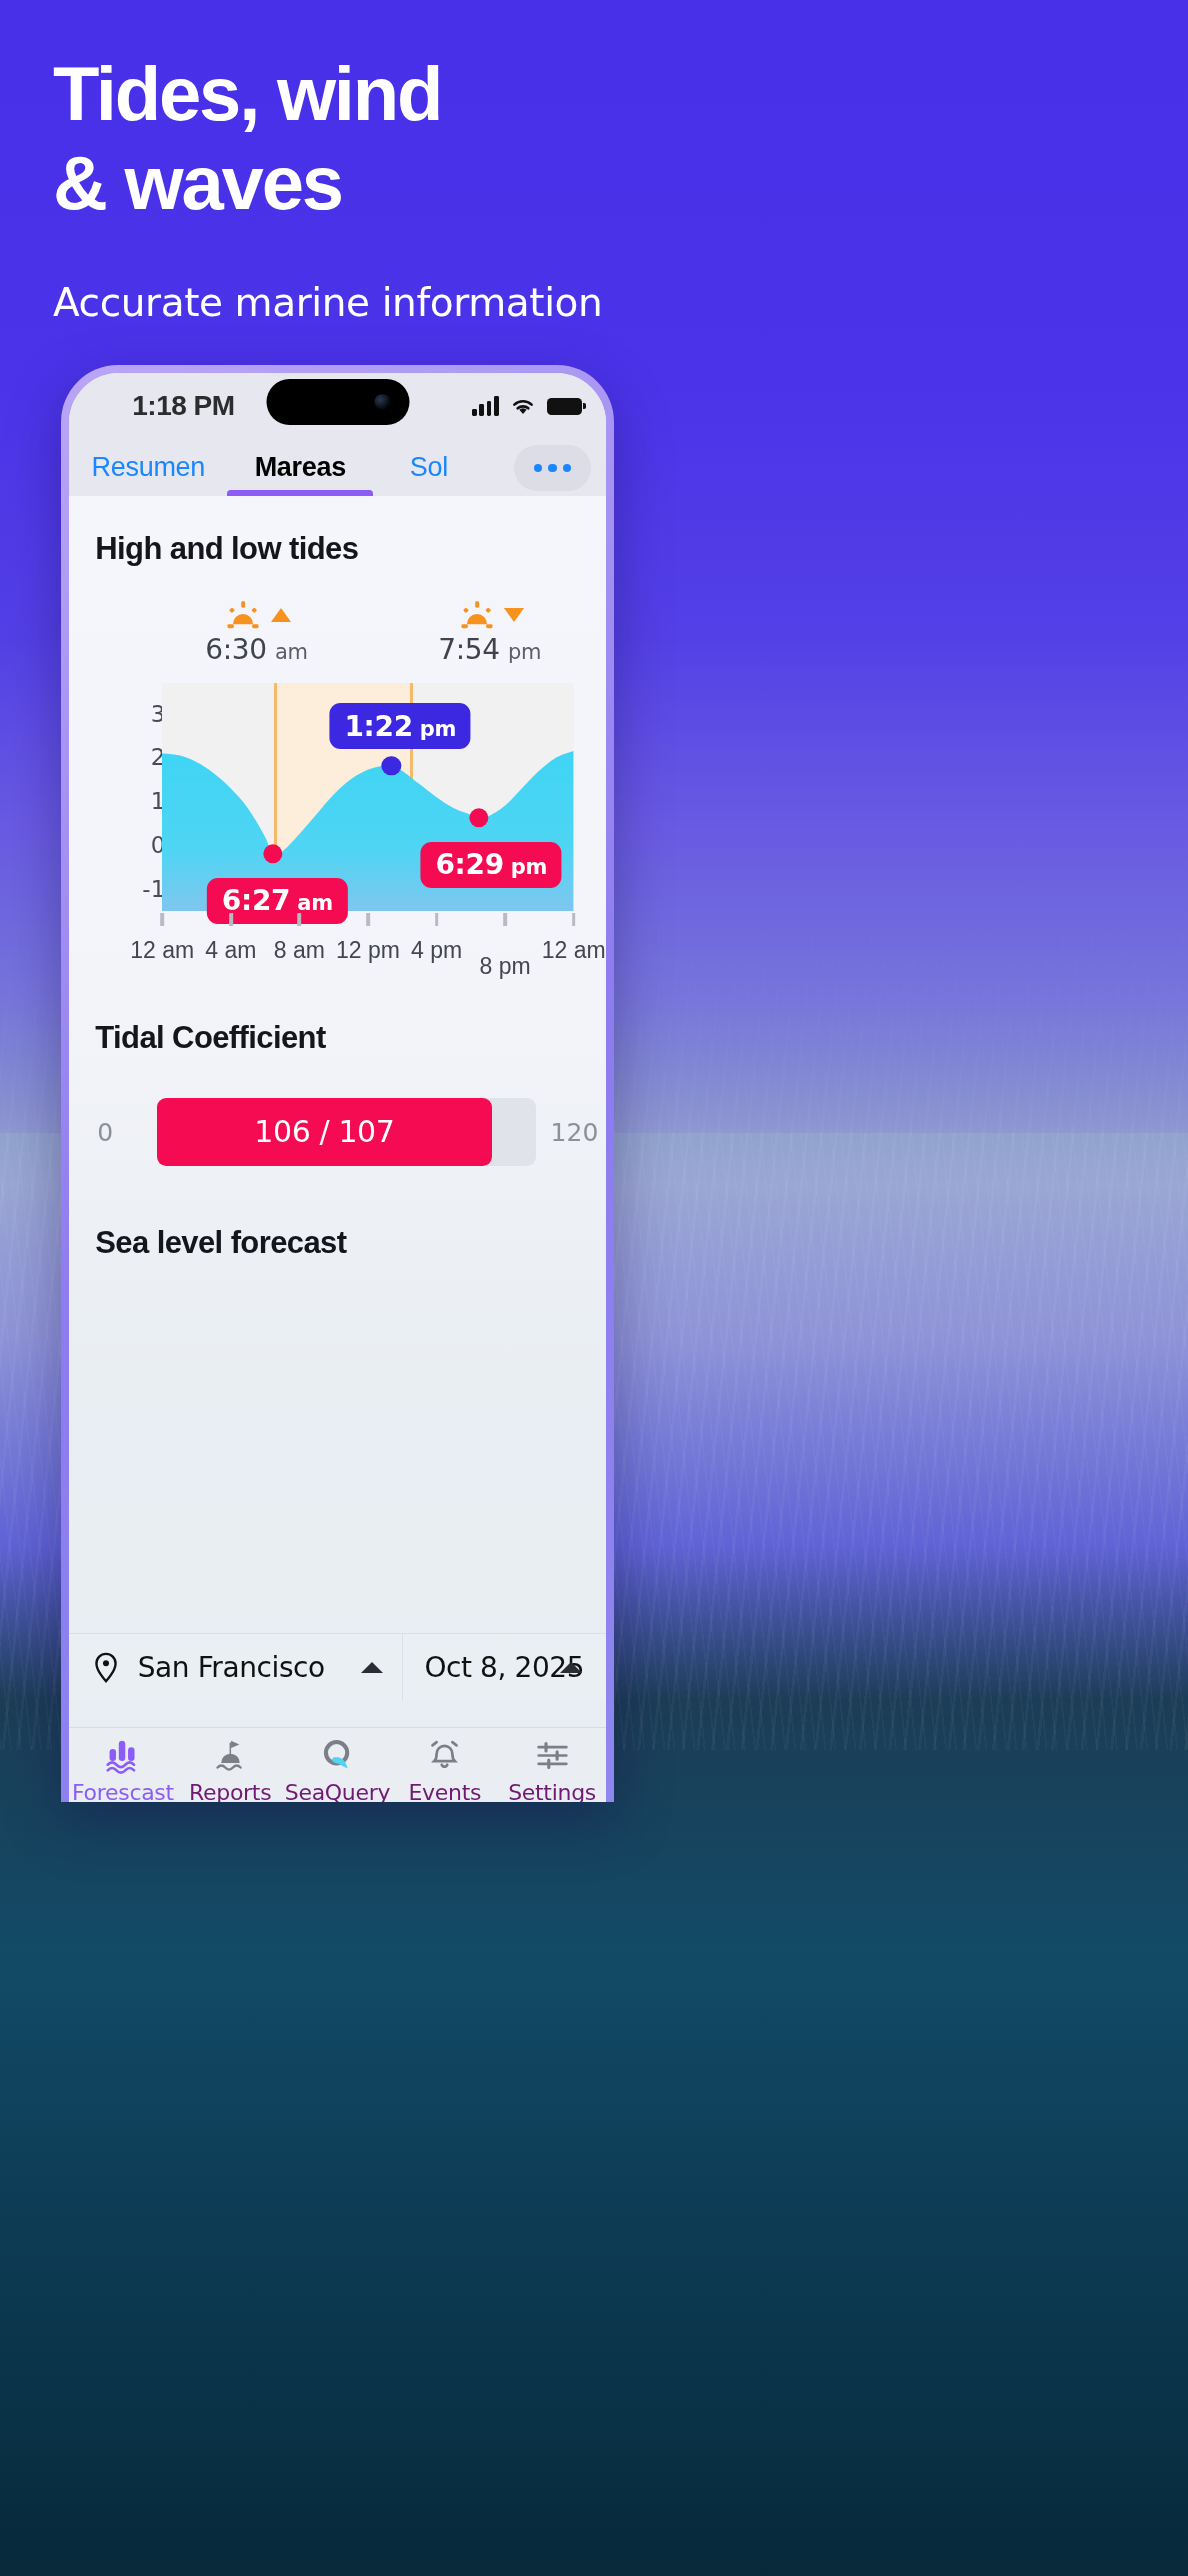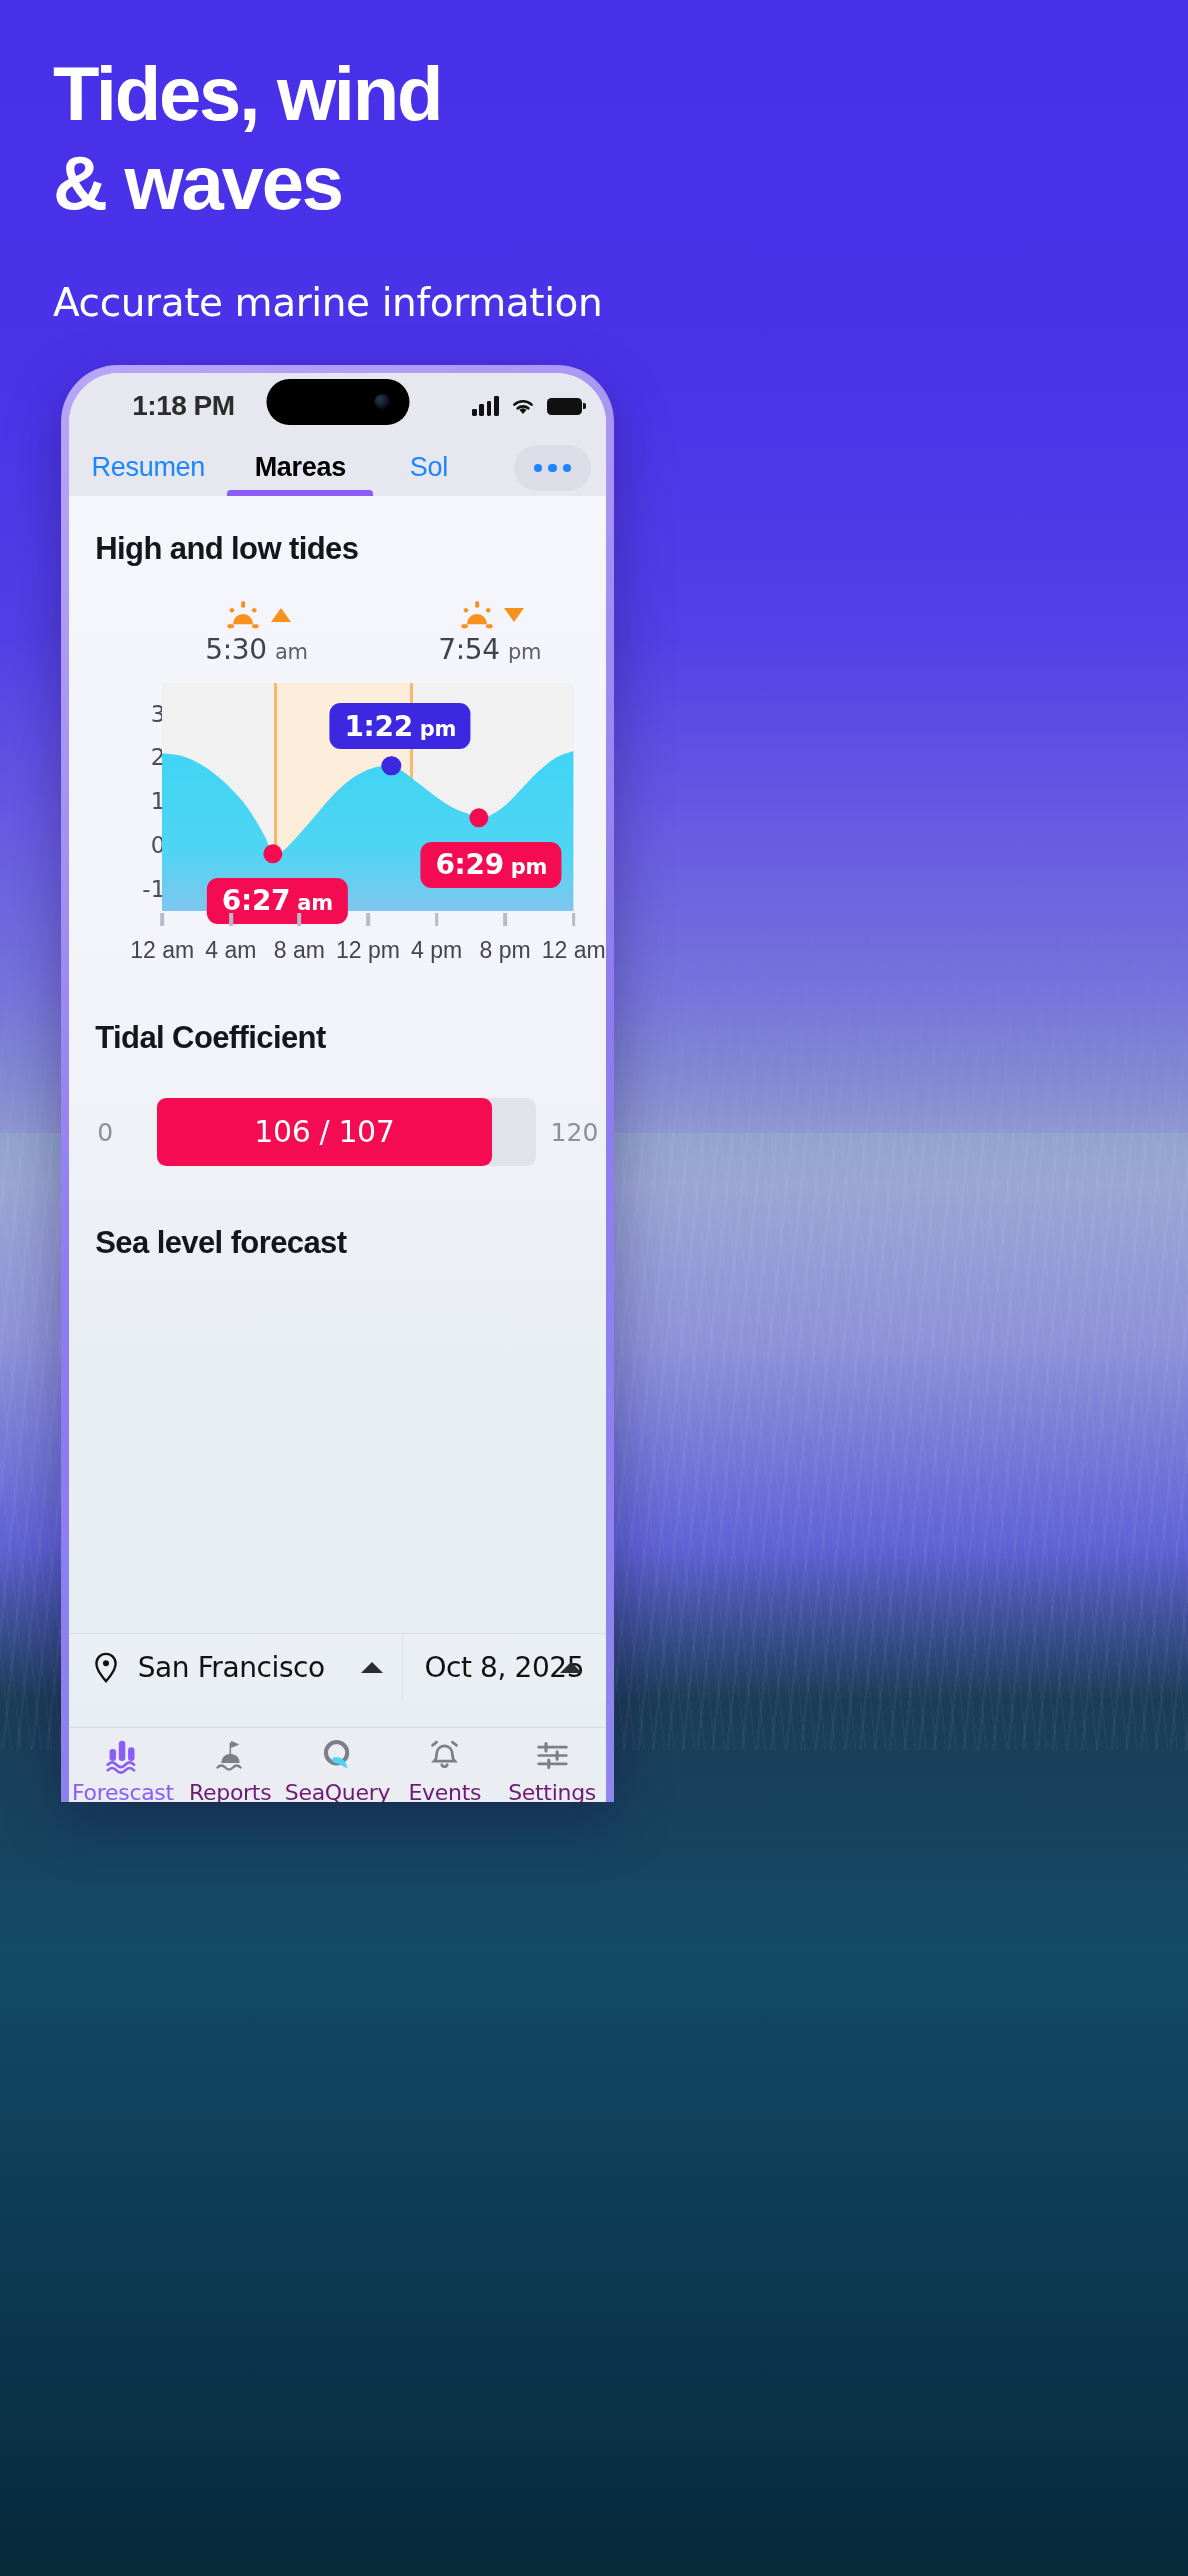--- a/index.html
+++ b/index.html
@@ -293,21 +293,21 @@
               <rect x="21" y="0" width="4.4" height="7" rx="1.6"></rect>
               <rect x="6" y="25" width="7" height="4.4" rx="1.6"></rect>
               <rect x="33" y="25" width="7" height="4.4" rx="1.6"></rect>
               <rect x="8.6" y="7.5" width="4.6" height="4.6" rx="1.4" transform="rotate(-45 10.9 9.8)"></rect>
               <rect x="33" y="7.5" width="4.6" height="4.6" rx="1.4" transform="rotate(45 35.3 9.8)"></rect>
             </g>
           </svg>
           <div class="tri up"></div>
         </div>
         <div class="suntime">
-          <span>5:30</span>
+          <span>6:30</span>
           <em>am</em>
         </div>
       </div>
       <div class="sunitem ss">
         <div class="sunicons">
           <svg width="42" height="28" viewBox="0 0 46 30">
             <g fill="#f8921e">
               <path d="M12 25a11 11 0 0122 0z"></path>
               <rect x="21" y="0" width="4.4" height="7" rx="1.6"></rect>
               <rect x="6" y="25" width="7" height="4.4" rx="1.6"></rect>
@@ -359,21 +359,21 @@
             <div class="xlab" style="left: 0%;">12 am</div>
             <div class="xtick" style="left: 16.6667%;"></div>
             <div class="xlab" style="left: 16.6667%;">4 am</div>
             <div class="xtick" style="left: 33.3333%;"></div>
             <div class="xlab" style="left: 33.3333%;">8 am</div>
             <div class="xtick" style="left: 50%;"></div>
             <div class="xlab" style="left: 50%;">12 pm</div>
             <div class="xtick" style="left: 66.6667%;"></div>
             <div class="xlab" style="left: 66.6667%;">4 pm</div>
             <div class="xtick" style="left: 83.3333%;"></div>
-            <div class="xlab" style="left: 83.3333%;">8 pm</div>
+            <div class="xlab" style="left: 83.3333%; margin-top: 16px;">8 pm</div>
             <div class="xtick" style="left: 100%;"></div>
             <div class="xlab" style="left: 100%;">12 am</div>
           </div>
     </div>
 
     <div id="h-coef" class="sect-title">Tidal Coefficient</div>
     <div id="coef-row">
       <div class="coef-end" id="coef-min">0</div>
       <div id="coef-track">
         <div id="coef-fill" style="width: 88.3333%;">106 / 107</div>

